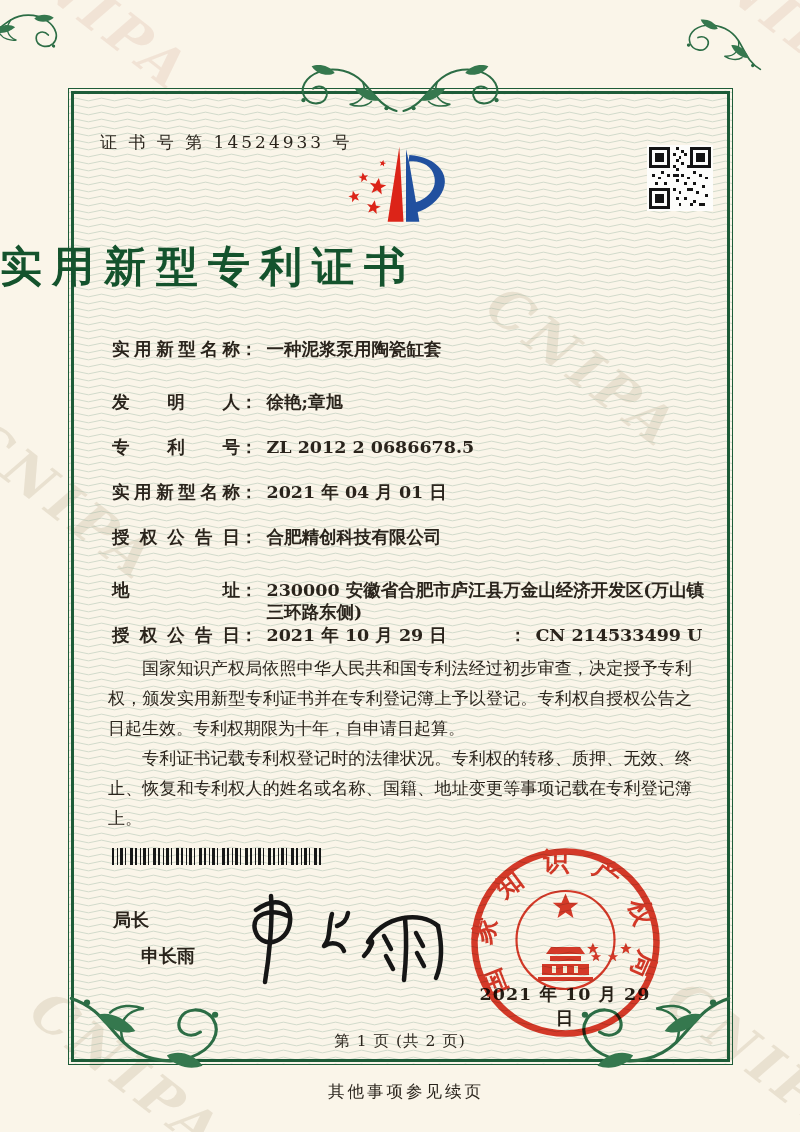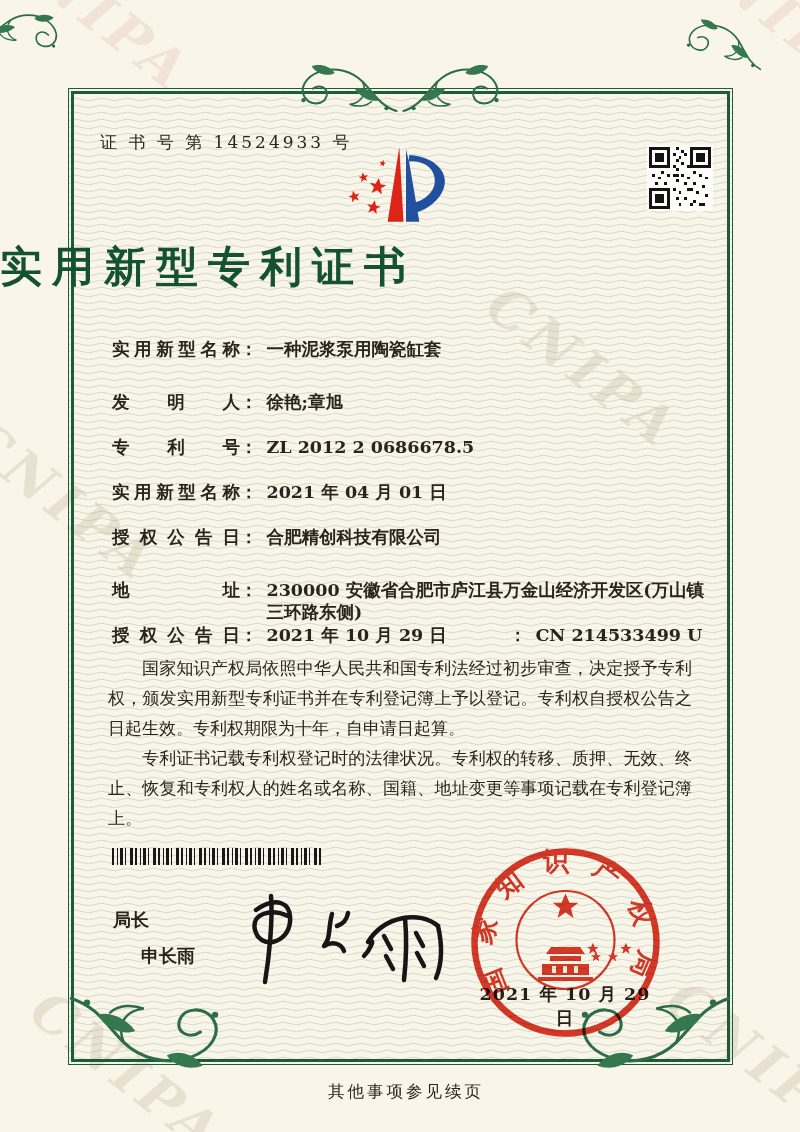--- a/index.html
+++ b/index.html
@@ -298,15 +298,16 @@
       <path d="M78,109 L117,109 L112,102 L83,102 Z"></path>
       <path d="M82,116 L113,116 L113,111 L82,111 Z"></path>
       <rect x="74" y="119" width="47" height="11"></rect>
       <rect x="84" y="121" width="4" height="7" fill="#faf5e9"></rect>
       <rect x="95" y="121" width="4" height="7" fill="#faf5e9"></rect>
       <rect x="106" y="121" width="4" height="7" fill="#faf5e9"></rect>
       <rect x="70" y="132" width="55" height="4"></rect>
     </g>
   </svg>
 
+  <div class="page-footer">第 1 页 (共 2 页)</div>
   <div class="continuation">其他事项参见续页</div>
 
 </div>
 
 </body></html>

